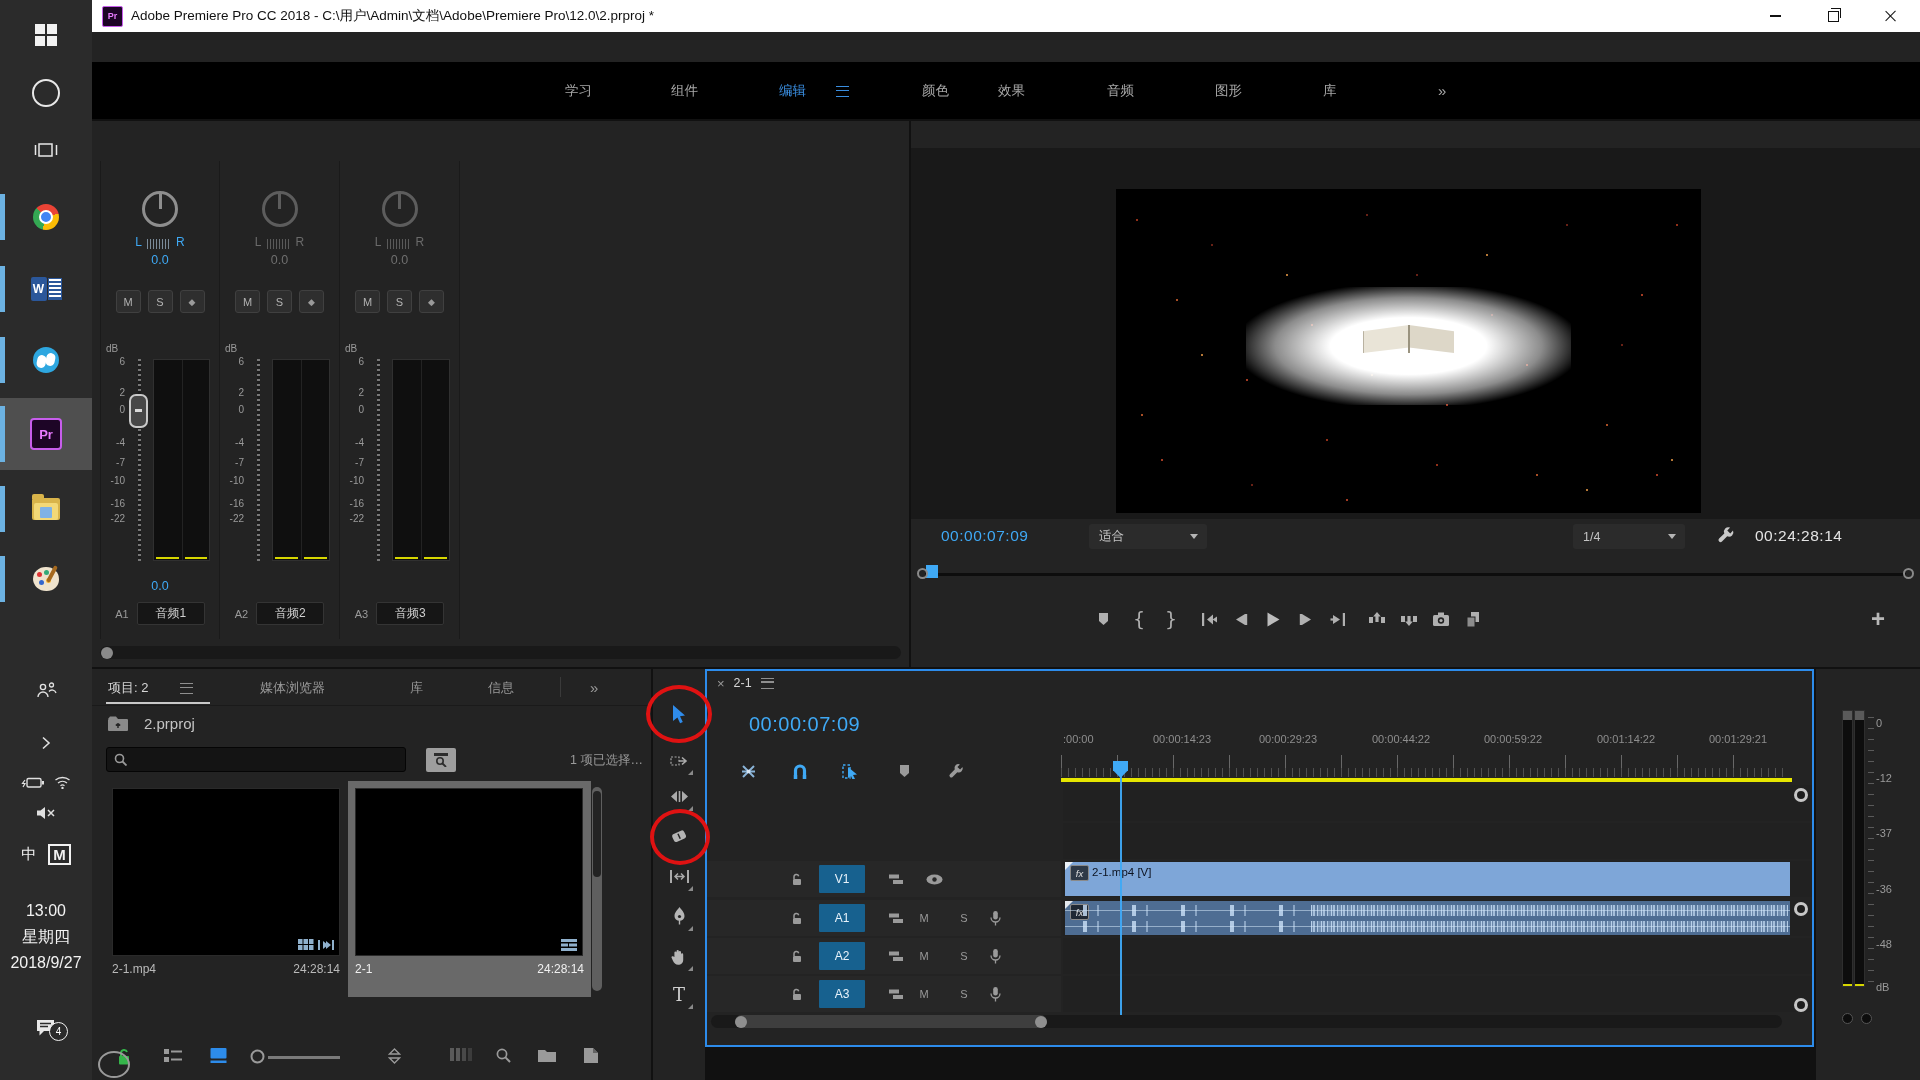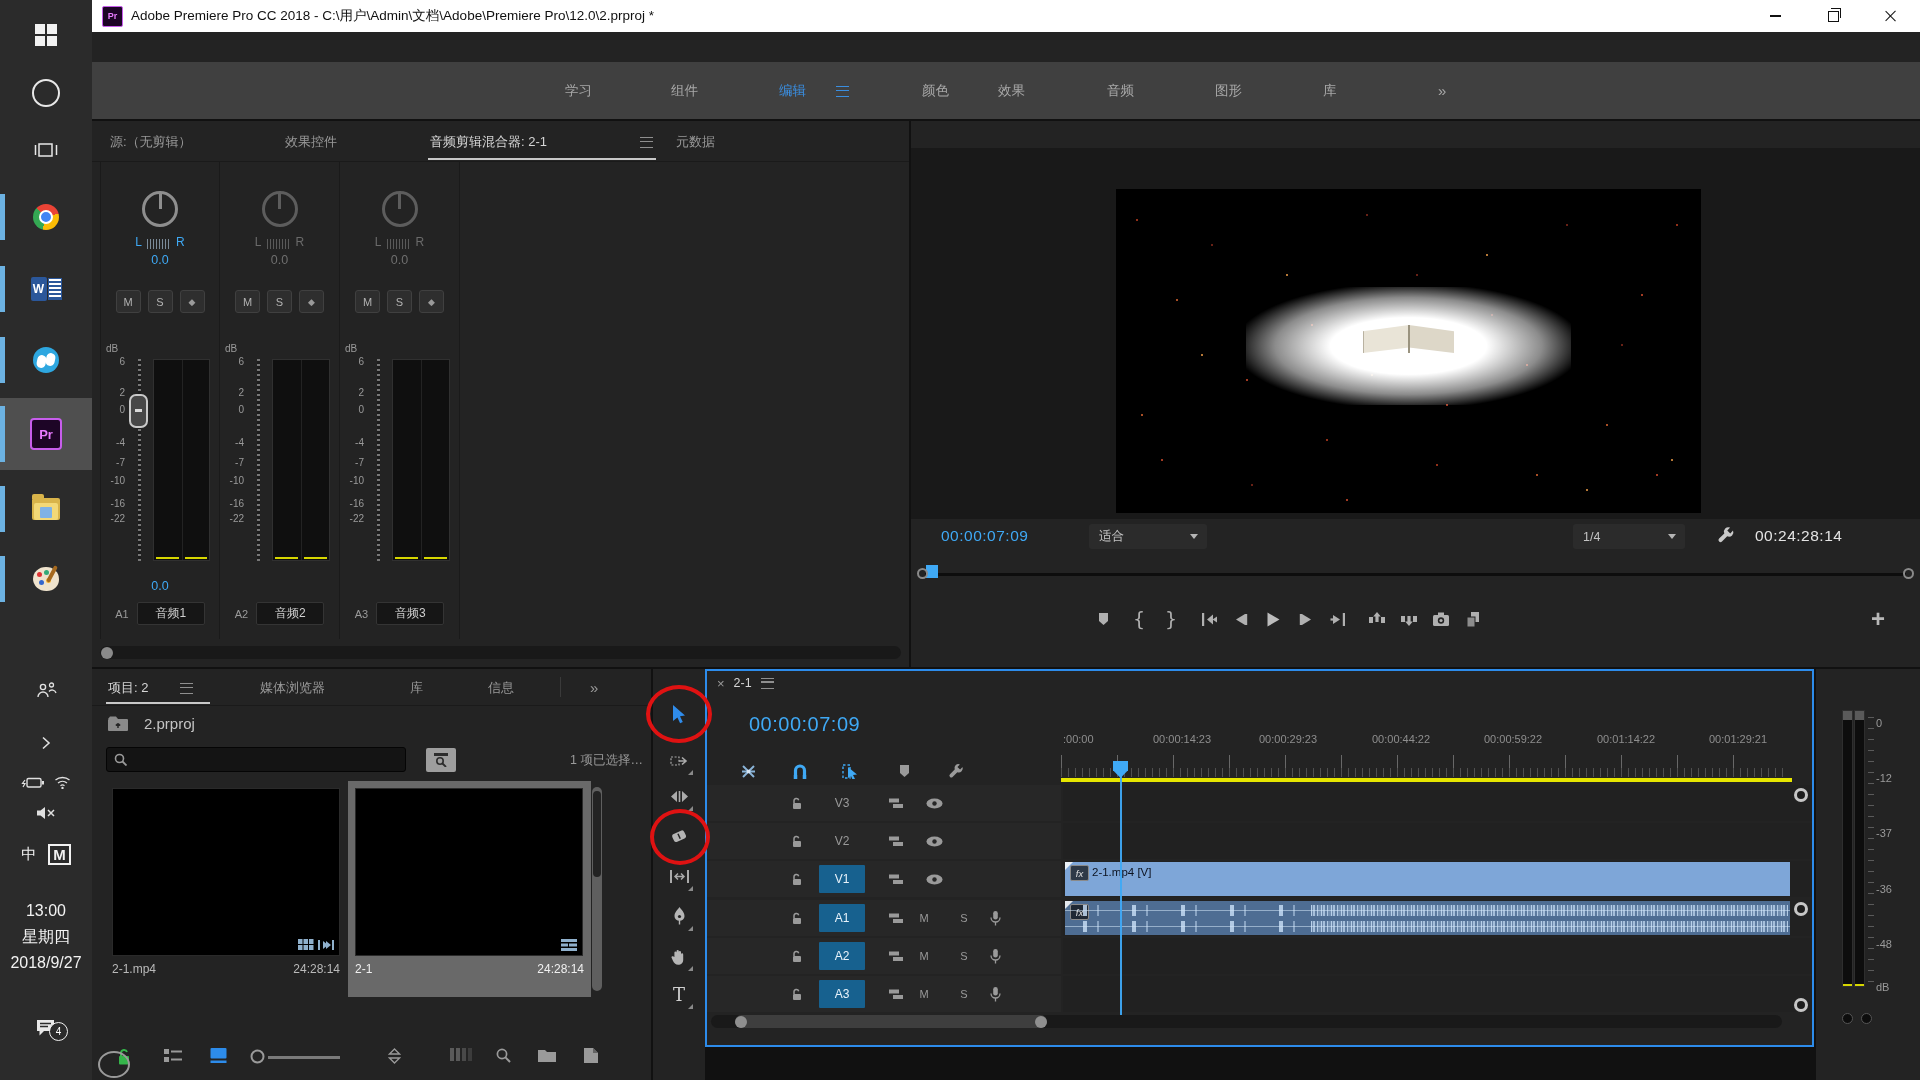--- a/index.html
+++ b/index.html
@@ -51,21 +51,21 @@
   .g-min{width:11px;height:1.5px;background:#111}
   .g-rest{width:9px;height:9px;border:1.2px solid #111;position:relative;background:#fff}
   .g-rest::before{content:"";position:absolute;left:2px;top:-4px;width:9px;height:9px;border:1.2px solid #111;border-bottom:none;border-left:none}
   .g-close{position:relative;width:12px;height:12px}
   .g-close::before,.g-close::after{content:"";position:absolute;left:5.4px;top:-1px;width:1.4px;height:14px;background:#111}
   .g-close::before{transform:rotate(45deg)}.g-close::after{transform:rotate(-45deg)}
   #menubar{position:absolute;left:0;top:32px;right:0;height:30px;background:#fff;color:#111;display:flex;align-items:center;padding-left:6px}
   #menubar span{padding:0 11px;font-size:13.5px;cursor:pointer}
 
   
-  #wsbar{position:absolute;left:0;top:62px;right:0;height:57px;background:#404040;border-bottom:1px solid #141414}
+  #wsbar{position:absolute;left:0;top:62px;right:0;height:57px;background:#000000;border-bottom:1px solid #141414}
   #wsbar span{position:absolute;top:20px;font-size:13.5px;color:#a8a8a8;cursor:pointer}
   #wsbar span.active{color:#3a8ee0}
   .pmenu{width:13px;height:9px;border-top:1.5px solid #8f8f8f;border-bottom:1.5px solid #8f8f8f;position:relative;display:inline-block}
   .pmenu::after{content:"";position:absolute;left:0;right:0;top:2.5px;height:1.5px;background:#8f8f8f}
   .pmenu.blue{border-color:#3a8ee0}.pmenu.blue::after{background:#3a8ee0}
 
   #main{position:absolute;left:0;top:119px;right:0;bottom:0;background:#111}
   .panel{position:absolute;background:#232323}
   .ptab{font-size:13px;color:#999;cursor:pointer;white-space:nowrap}
   .ptab.active{color:#d6d6d6}
@@ -353,28 +353,20 @@
     <span style="left:906px">效果</span>
     <span style="left:1015px">音频</span>
     <span style="left:1123px">图形</span>
     <span style="left:1231px">库</span>
     <span style="left:1346px;font-size:15px">»</span>
   </div>
 
   <div id="main">
 
     <div id="source-panel" class="panel">
-      <div class="tabs">
-        <span class="ptab" style="left:18px">源:（无剪辑）</span>
-        <span class="ptab" style="left:193px">效果控件</span>
-        <span class="ptab active" style="left:338px">音频剪辑混合器: 2-1</span>
-        <span class="pmenu" style="position:absolute;left:548px;top:16px"></span>
-        <span class="ptab" style="left:584px">元数据</span>
-        <div class="tab-underline" style="left:336px;top:37px;width:228px"></div>
-      </div>
 
       <div class="strip" style="left:8px;border-left:1px solid #1a1a1a">
         <div class="knob"></div>
         <div class="lr">
             <span>L</span>
             <span class="panticks"></span>
             <span>R</span>
           </div>
         <div class="panval">0.0</div>
         <div class="msrow">
@@ -846,65 +838,23 @@
       <span class="ruler-label" style="left:665px">00:00:44:22</span>
       <span class="ruler-label" style="left:777px">00:00:59:22</span>
       <span class="ruler-label" style="left:890px">00:01:14:22</span>
       <span class="ruler-label" style="left:1002px">00:01:29:21</span>
       <div class="ruler-ticks"></div>
       <div class="workbar"></div>
       <div class="ph-marker"></div>
       <div class="ph-line"></div>
 
       <div class="tl-row" style="top:114px">
-        <div class="tr-head">
-          <span class="lockcol">
-              <svg width="12" height="13">
-                <path d="M3 6V3.8A2.4 2.4 0 0 1 7.7 3.2" fill="none" stroke="#9a9a9a" stroke-width="1.5"></path>
-                <rect x="2" y="6" width="8" height="6" rx="1" fill="#9a9a9a"></rect>
-              </svg>
-            </span>
-          <span class="tr-label">V3</span>
-          <span style="margin-left:24px">
-              <svg width="15" height="12">
-                <rect x="0" y="1.5" width="10" height="4" fill="#9a9a9a"></rect>
-                <rect x="4" y="7" width="10" height="4" fill="#9a9a9a"></rect>
-              </svg>
-            </span>
-          <span style="margin-left:22px">
-              <svg width="17" height="11">
-                <ellipse cx="8.5" cy="5.5" rx="8" ry="5" fill="#9a9a9a"></ellipse>
-                <circle cx="8.5" cy="5.5" r="2.2" fill="#272727"></circle>
-              </svg>
-            </span>
-        </div>
         <div class="tr-lane"></div>
       </div>
       <div class="tl-row" style="top:152px">
-        <div class="tr-head">
-          <span class="lockcol">
-              <svg width="12" height="13">
-                <path d="M3 6V3.8A2.4 2.4 0 0 1 7.7 3.2" fill="none" stroke="#9a9a9a" stroke-width="1.5"></path>
-                <rect x="2" y="6" width="8" height="6" rx="1" fill="#9a9a9a"></rect>
-              </svg>
-            </span>
-          <span class="tr-label">V2</span>
-          <span style="margin-left:24px">
-              <svg width="15" height="12">
-                <rect x="0" y="1.5" width="10" height="4" fill="#9a9a9a"></rect>
-                <rect x="4" y="7" width="10" height="4" fill="#9a9a9a"></rect>
-              </svg>
-            </span>
-          <span style="margin-left:22px">
-              <svg width="17" height="11">
-                <ellipse cx="8.5" cy="5.5" rx="8" ry="5" fill="#9a9a9a"></ellipse>
-                <circle cx="8.5" cy="5.5" r="2.2" fill="#272727"></circle>
-              </svg>
-            </span>
-        </div>
         <div class="tr-lane"></div>
       </div>
       <div class="tl-row" style="top:190px">
         <div class="tr-head">
           <span class="lockcol">
               <svg width="12" height="13">
                 <path d="M3 6V3.8A2.4 2.4 0 0 1 7.7 3.2" fill="none" stroke="#9a9a9a" stroke-width="1.5"></path>
                 <rect x="2" y="6" width="8" height="6" rx="1" fill="#9a9a9a"></rect>
               </svg>
             </span>

